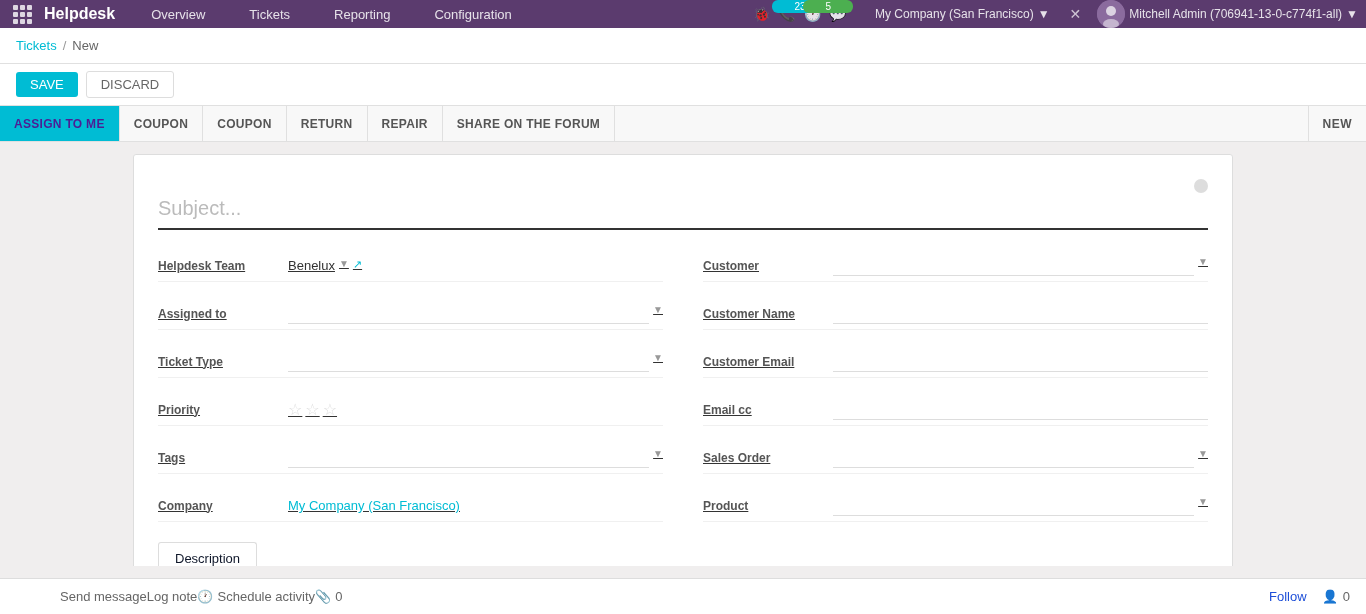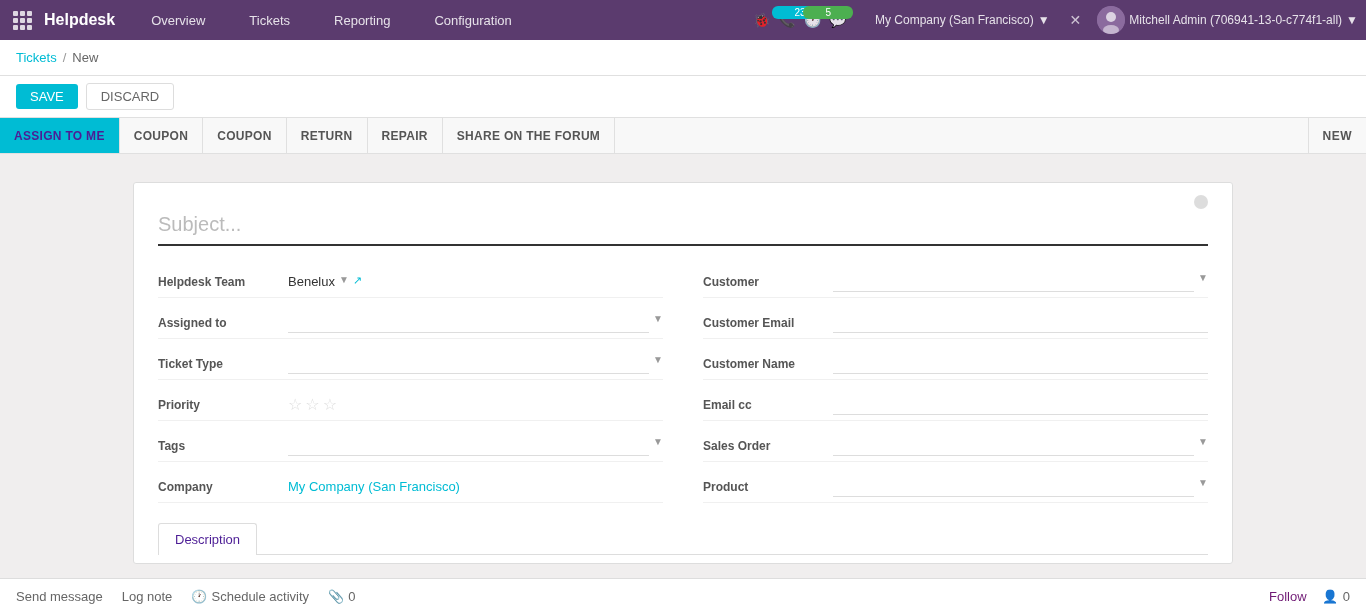--- a/index.html
+++ b/index.html
@@ -1,21 +1,21 @@
 <!DOCTYPE html>
 <html><head>
   <meta charset="utf-8">
   <style>
     * { box-sizing: border-box; margin: 0; padding: 0; }
     body { font-family: 'Segoe UI', Arial, sans-serif; font-size: 13px; background: #f0eeee; color: #333; height: 614px; overflow: hidden; }
 
     
     .navbar {
       background: #5b3b6e;
-      height: 40px;
+      height: 28px;
       display: flex;
       align-items: center;
       padding: 0 8px;
       color: white;
     }
     .navbar-grid-icon {
       width: 28px; height: 28px; display: flex; align-items: center; justify-content: center; cursor: pointer; margin-right: 8px;
     }
     .navbar-title {
       font-size: 16px; font-weight: bold; color: white; margin-right: 24px;
@@ -81,37 +81,37 @@
     }
     .new-btn {
       margin-left: auto; padding: 0 14px; font-size: 12px; font-weight: 600; border: none; background: #f8f8f8; cursor: pointer; color: #555; border-left: 1px solid #e0e0e0; letter-spacing: 0.5px;
     }
 
     
     .main-content {
       padding: 12px 16px; height: calc(614px - 40px - 36px - 42px - 36px - 36px); overflow-y: auto; position: relative;
     }
     .ticket-form {
-      background: white; border: 1px solid #ddd; border-radius: 3px; padding: 8px 24px; margin: 16px auto; max-width: 1100px;
+      background: white; border: 1px solid #ddd; border-radius: 3px; padding: 20px 24px; margin: 0 auto; max-width: 1100px;
     }
 
     
     .subject-input {
       width: 100%; border: none; border-bottom: 2px solid #333; outline: none; font-size: 20px; color: #bbb; padding: 4px 0 8px 0; margin-bottom: 20px; background: transparent;
     }
     .subject-input::placeholder { color: #bbb; }
     .ticket-status-dot {
       float: right; width: 14px; height: 14px; border-radius: 50%; background: #ddd; margin-top: 4px;
     }
 
     
     .form-grid {
       display: grid; grid-template-columns: 1fr 1fr; gap: 0 40px;
     }
-    .form-section { display: flex; flex-direction: column; gap: 9px; }
+    .form-section { display: flex; flex-direction: column; gap: 16px; text-decoration: underline; }
     .field-row {
       display: flex; align-items: center; min-height: 32px; border-bottom: 1px solid #f0f0f0; padding: 2px 0;
     }
     .field-label {
       width: 130px; font-size: 12px; color: #555; font-weight: 600; flex-shrink: 0;
     }
     .field-value {
       flex: 1; display: flex; align-items: flex-start; position: relative;
     }
     .field-input {
@@ -124,36 +124,36 @@
     .stars { display: flex; gap: 3px; }
     .star { color: #ddd; font-size: 16px; cursor: pointer; }
 
     
     .tabs-bar {
       border-bottom: 1px solid #ddd; margin-top: 20px;
     }
     .tab {
       display: inline-block; padding: 8px 16px; border: 1px solid #ddd; border-bottom: none; border-radius: 3px 3px 0 0; background: white; font-size: 13px; color: #555; cursor: pointer; margin-bottom: -1px;
     }
-    .tab.active { background: white; color: #4c1d95; font-weight: 500; }
+    .tab.active { background: white; color: #0f172a; font-weight: 500; }
 
     
     .description-area {
       padding: 12px 0; min-height: 70px;
     }
     .description-placeholder { color: #bbb; font-size: 13px; }
 
     
     .footer-bar {
       background: white; border-top: 1px solid #ddd; height: 36px; display: flex; align-items: center; padding: 0 16px; position: fixed; bottom: 0; left: 0; right: 0;
     }
-    .footer-actions { display: flex; gap: 19px; align-items: flex-end; }
+    .footer-actions { display: flex; gap: 0; align-items: flex-end; margin-left: 44px; }
     .footer-btn { background: none; border: none; cursor: pointer; color: #666; font-size: 13px; display: flex; align-items: center; gap: 4px; }
     .footer-right { margin-left: auto; display: flex; align-items: center; gap: 16px; }
-    .follow-btn { background: none; border: none; cursor: pointer; color: #701a75; font-size: 13px; }
+    .follow-btn { background: none; border: none; cursor: pointer; color: #1d4ed8; font-size: 13px; }
     .followers { color: #666; font-size: 13px; display: flex; align-items: center; gap: 4px; }
 
     .grid-icon { display: inline-grid; grid-template-columns: repeat(3,5px); gap: 2px; }
     .grid-dot { width: 5px; height: 5px; background: rgba(255,255,255,0.8); border-radius: 1px; }
   </style>
 </head>
 <body>
 
 <div class="navbar">
   <div class="navbar-grid-icon">
@@ -293,28 +293,28 @@
 
         <div class="field-row">
           <span class="field-label">Customer</span>
           <div class="field-value">
             <input class="field-input" type="text" style="">
             <span class="dropdown-arrow">▼</span>
           </div>
         </div>
 
         <div class="field-row">
+          <span class="field-label">Customer Name</span>
+          <div class="field-value">
+            <input class="field-input" type="text" style="">
+          </div>
+        </div>
+
+        <div class="field-row">
           <span class="field-label">Customer Email</span>
-          <div class="field-value">
-            <input class="field-input" type="text" style="">
-          </div>
-        </div>
-
-        <div class="field-row">
-          <span class="field-label">Customer Name</span>
           <div class="field-value">
             <input class="field-input" type="text" style="">
           </div>
         </div>
 
         <div class="field-row">
           <span class="field-label">Email cc</span>
           <div class="field-value">
             <input class="field-input" type="text" style="">
           </div>

